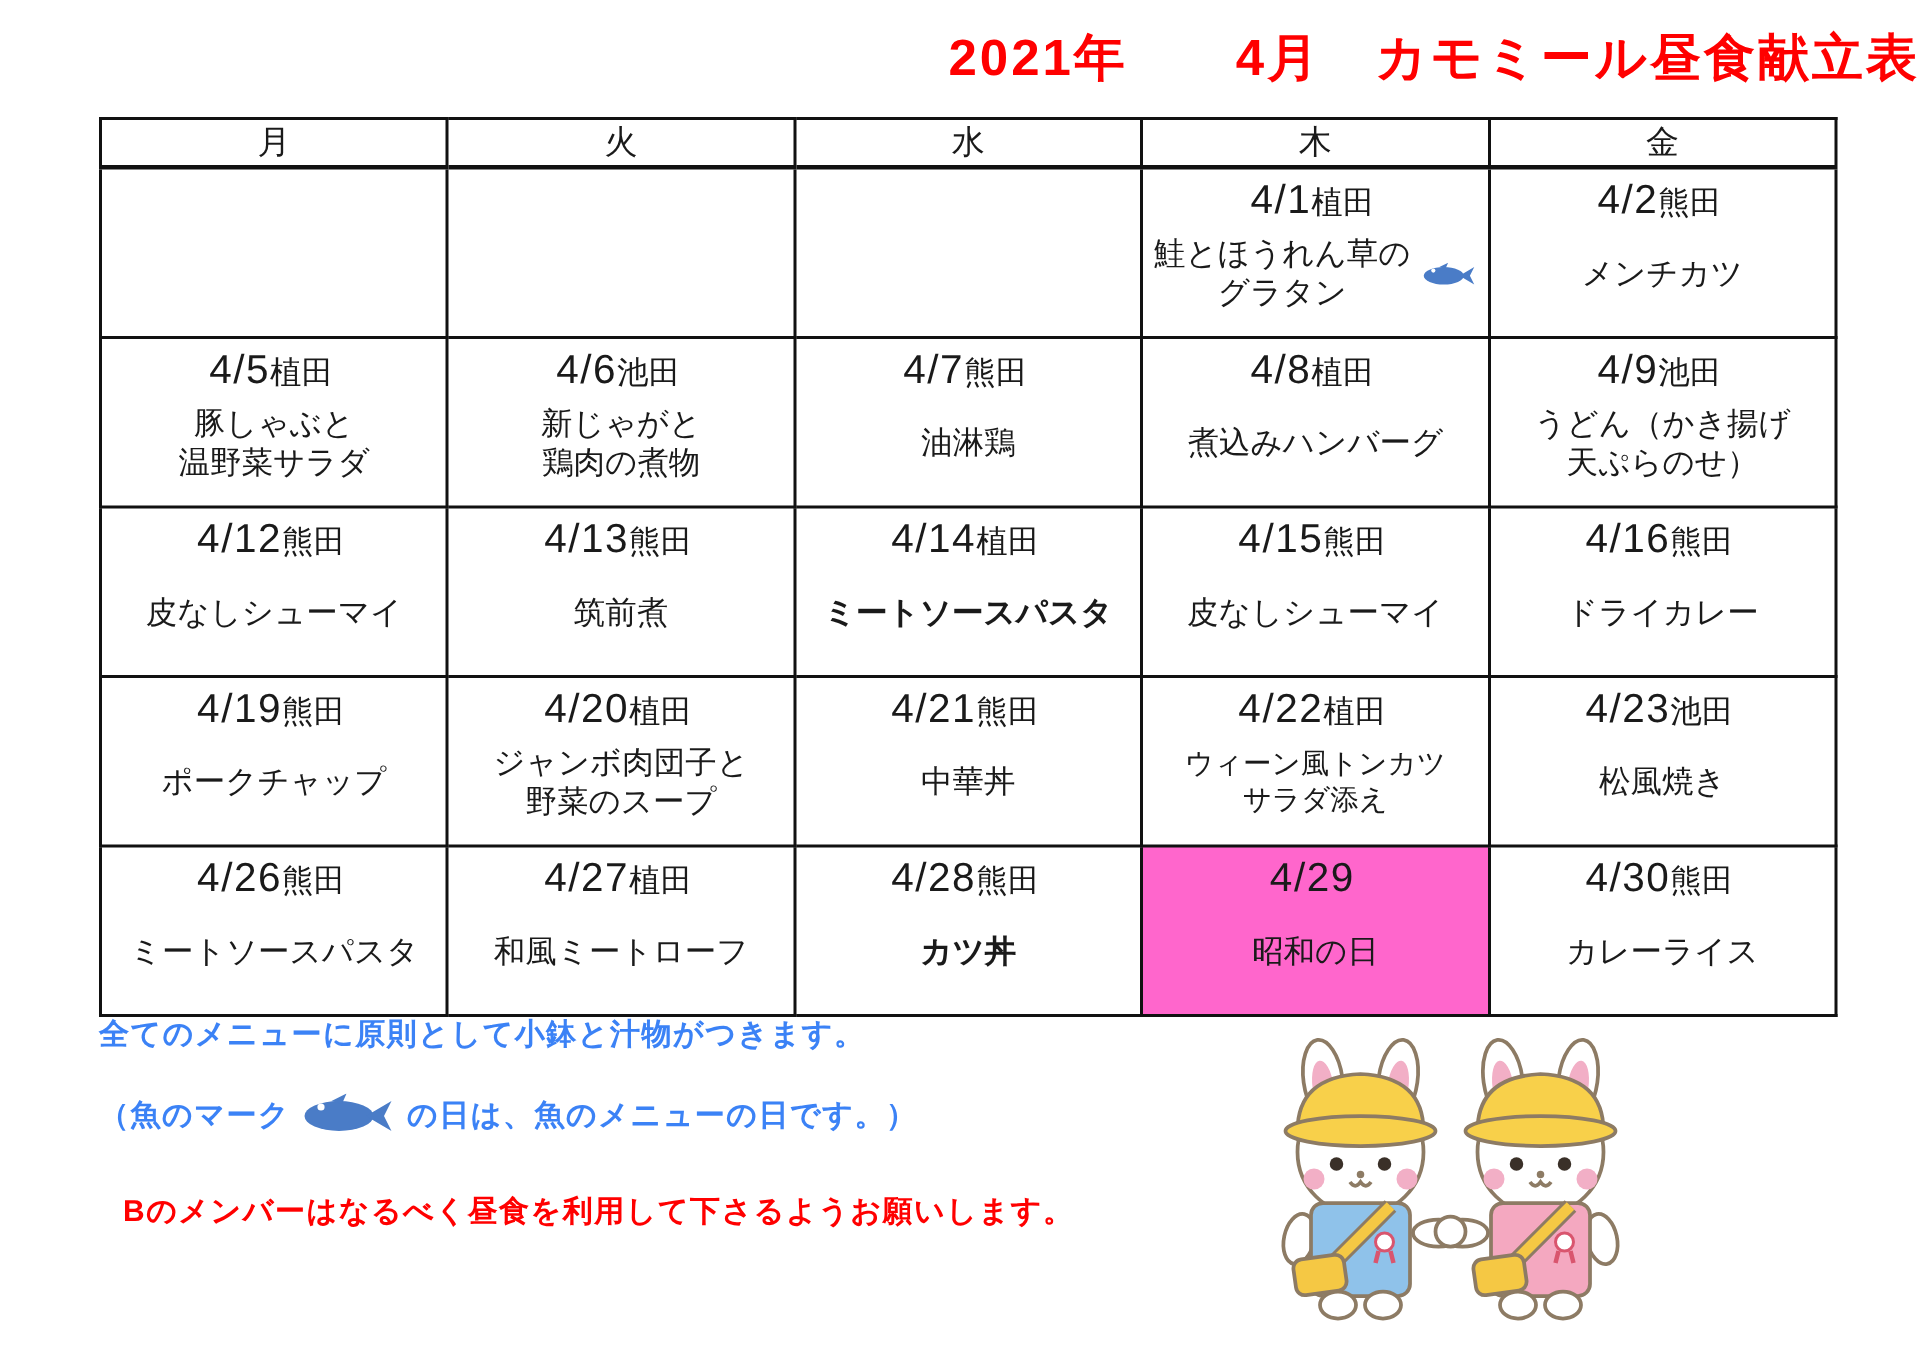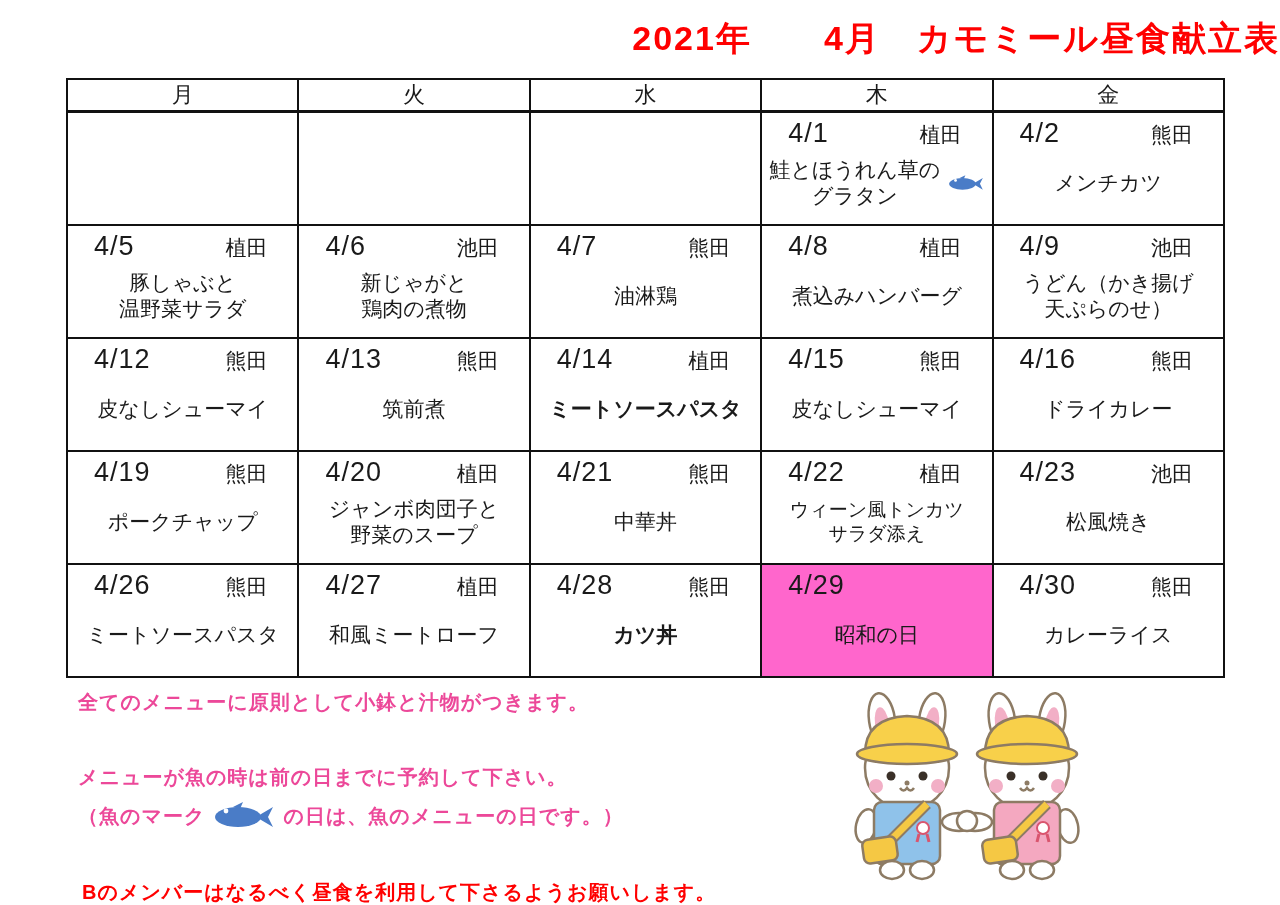--- a/index.html
+++ b/index.html
@@ -19,36 +19,36 @@
   table.calendar th{
     border:2px solid #111;border-bottom:3px solid #111;
     height:25px;font-size:22px;font-weight:400;padding:0;text-align:center;
   }
   table.calendar td{
     border:2px solid #111;height:111px;padding:0;vertical-align:top;
   }
   td.holiday{background:var(--holiday-pink,#ff66cc);}
   .cellwrap{display:flex;flex-direction:column;height:111px;}
   .cell-head{
-    display:flex;justify-content:space-between;align-items:baseline;
+    display:flex;justify-content:center;align-items:baseline;
     padding:5px 30px 0 26px;
   }
   .date{font-size:27px;letter-spacing:1px;}
   .staff{font-size:21px;}
   .cell-menu{
     flex:1;display:flex;align-items:center;justify-content:center;
     text-align:center;font-size:21px;line-height:26px;padding:0 2px 8px 2px;
   }
   .cell-menu.bold{font-weight:700;}
   .cell-menu.small{font-size:19px;line-height:24px;}
   .fish-icon-small{vertical-align:-2px;margin-left:8px;}
   .notes{position:absolute;left:66px;top:678px;width:700px;}
   .note-black{
-    font-size:20px;font-weight:900;letter-spacing:1px;color:#ec4899;
-    margin:12px;line-height:25px;
+    font-size:20px;font-weight:900;letter-spacing:1px;color:#3b82f6;
+    margin:0;line-height:25px;
   }
   .note-gap{height:26px;}
   .note-red{
     font-size:20px;font-weight:900;letter-spacing:1px;
     color:var(--note-red,#ff0000);margin:16px;line-height:26px;
   }
   .red-gap{height:22px;}
   .fish-icon-note{vertical-align:-6px;margin:0 8px;}
   .rabbits{position:absolute;left:835px;top:688px;}
 </style>
@@ -336,21 +336,20 @@
             </div>
           </div>
         </td>
       </tr>
     </tbody>
 </table>
 
 <div class="notes">
   <p class="note-black">全てのメニューに原則として小鉢と汁物がつきます。</p>
   <div class="note-gap"></div>
-  <p class="note-black">メニューが魚の時は前の日までに予約して下さい。</p>
   <p class="note-black">
     <span>（魚のマーク</span><svg class="fish-icon-note" width="62" height="27" viewBox="0 0 62 27">
         <g fill="#4a7cc7">
           <ellipse cx="25" cy="15" rx="23" ry="10"></ellipse>
           <path d="M43 15 L60 5 L55 15 L60 25 Z"></path>
           <path d="M20 5 L30 0 L27 7 Z"></path>
         </g>
         <circle cx="13" cy="9" r="2.4" fill="#ffffff"></circle>
       </svg><span>の日は、魚のメニューの日です。）</span>
   </p>

